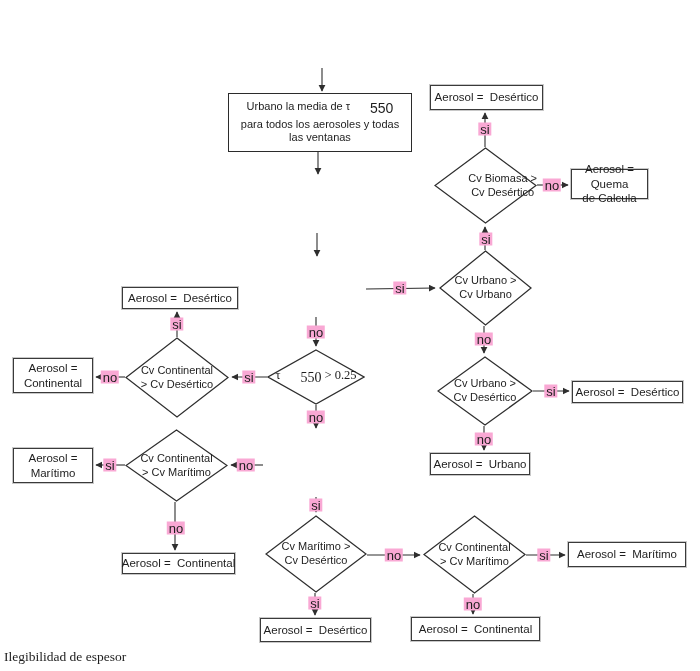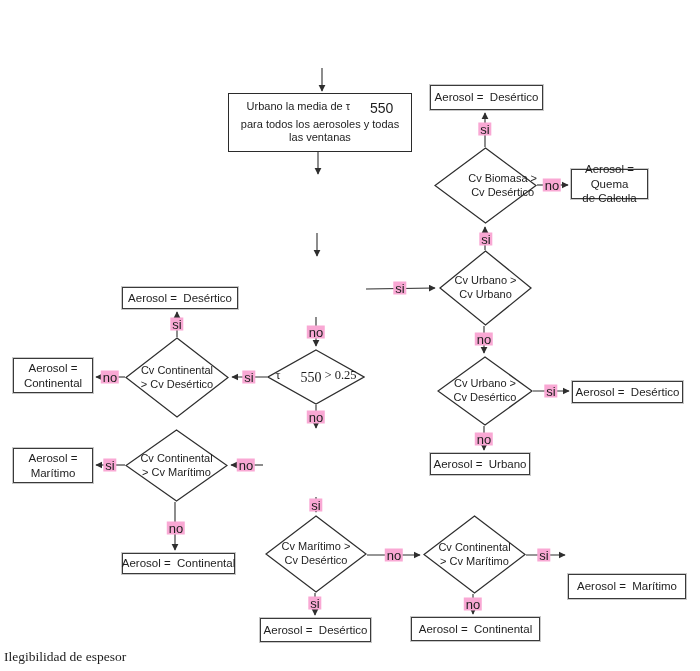--- a/index.html
+++ b/index.html
@@ -155,21 +155,21 @@
         <div>Aerosol =</div>
         <div>Continental</div>
       </div></div>
   <div class="node result" style="left:13px;top:448px;width:80px;height:35px;"><div class="two">
         <div>Aerosol =</div>
         <div>Marítimo</div>
       </div></div>
   <div class="node result" style="left:122px;top:553px;width:113px;height:21px;"><div>Aerosol =  Continental</div></div>
   <div class="node result" style="left:260px;top:618px;width:111px;height:24px;"><div>Aerosol =  Desértico</div></div>
   <div class="node result" style="left:411px;top:617px;width:129px;height:24px;"><div>Aerosol =  Continental</div></div>
-  <div class="node result" style="left:568px;top:542px;width:118px;height:25px;margin-top:32px;"><div>Aerosol =  Marítimo</div></div>
+  <div class="node result" style="left:568px;top:542px;width:118px;height:25px;"><div>Aerosol =  Marítimo</div></div>
 
   <div class="lbl" style="left:400px;top:288px;">si</div>
   <div class="lbl" style="left:316px;top:332px;">no</div>
   <div class="lbl" style="left:249px;top:377px;">si</div>
   <div class="lbl" style="left:316px;top:417px;">no</div>
   <div class="lbl" style="left:246px;top:465px;">no</div>
   <div class="lbl" style="left:316px;top:505px;">si</div>
   <div class="lbl" style="left:177px;top:324px;">si</div>
   <div class="lbl" style="left:110px;top:377px;">no</div>
   <div class="lbl" style="left:110px;top:465px;">si</div>

